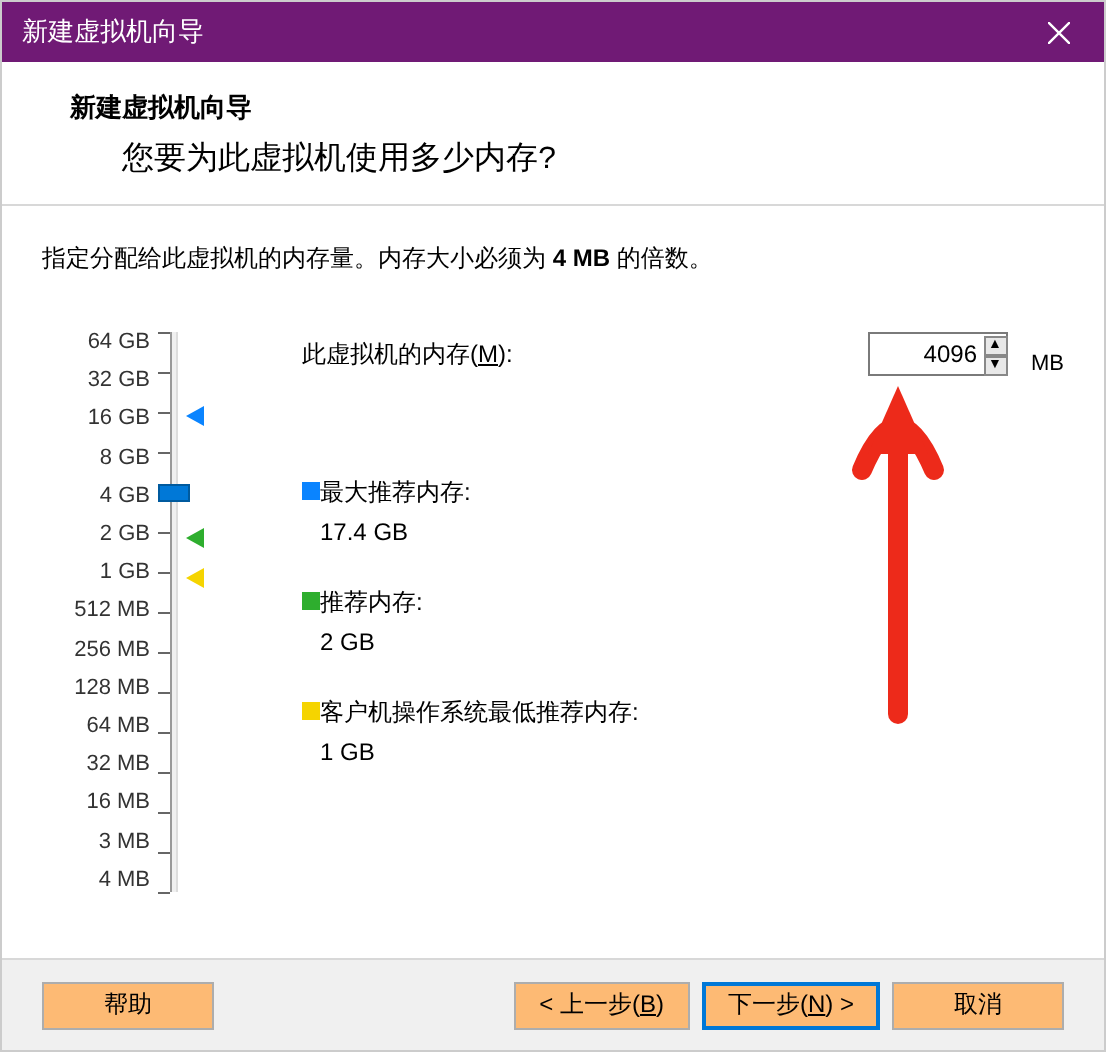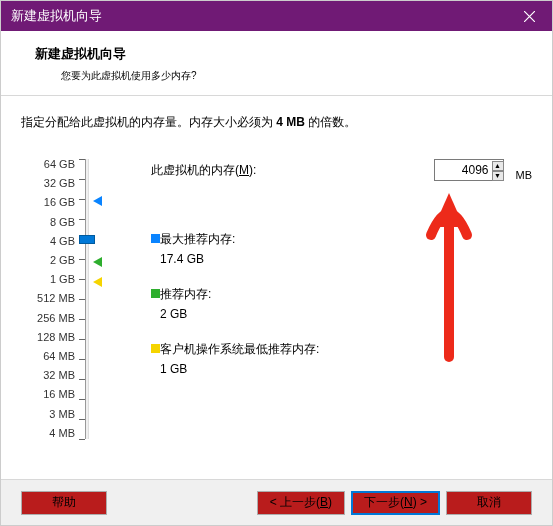--- a/index.html
+++ b/index.html
@@ -4,21 +4,21 @@
   <style>
     * { box-sizing: border-box; margin: 0; padding: 0; }
     body { font-family: "Microsoft YaHei", "Segoe UI", sans-serif; font-size: 12px; background: #fff; }
     .window { width: 553px; height: 526px; border: 1px solid #ccc; display: flex; flex-direction: column; position: relative; }
     .titlebar { background: #701a75; color: #fff; height: 30px; display: flex; align-items: center; justify-content: space-between; padding-left: 10px; }
     .titlebar-title { font-size: 13px; }
     .closebtn { width: 45px; height: 30px; display: flex; align-items: center; justify-content: center; cursor: pointer; }
     .closebtn svg { width: 11px; height: 11px; }
     .header { padding: 14px 20px 12px 20px; border-bottom: 1px solid #d8d8d8; }
     .header-title { font-size: 13px; font-weight: bold; margin-bottom: 6px; padding-left: 14px; }
-    .header-sub { font-size: 10px; padding-left: 40px; }
+    .header-sub { font-size: 16px; padding-left: 40px; font-family: Liberation Mono, monospace; }
     .content { flex: 1; padding: 18px 20px 10px 20px; }
     .desc { font-size: 12px; margin-bottom: 28px; }
     .main-row { display: flex; }
     
     .slider-col { width: 100px; display: flex; }
     .ticklabels { width: 54px; text-align: right; font-size: 11px; color: #333; display: flex; flex-direction: column; justify-content: space-between; height: 280px; }
     .ticklabels div { line-height: 1; }
     .slider-area { position: relative; width: 40px; height: 280px; }
     .track { position: absolute; left: 10px; top: 0; width: 4px; height: 100%; background: #f0f0f0; border-left: 1px solid #999; border-right: 1px solid #ddd; }
     .tick { position: absolute; left: 4px; width: 6px; height: 1px; background: #666; }
@@ -41,21 +41,21 @@
     .rec-square { width: 9px; height: 9px; margin-top: 3px; flex-shrink: 0; }
     .rec.blue .rec-square { background: #0a84ff; }
     .rec.green .rec-square { background: #2eae2e; }
     .rec.yellow .rec-square { background: #f5d400; }
     .rec-txt { font-size: 12px; }
     .rec-val { margin-top: 4px; }
     
     .red-arrow { position: absolute; left: 418px; top: 186px; pointer-events: none; }
     
     .footer { height: 46px; border-top: 1px solid #d8d8d8; background:#f0f0f0; display: flex; align-items: center; padding: 0 20px; gap: 6px; }
-    .btn { height: 24px; border: 1px solid #adadad; background: #b91c1c; font-size: 12px; font-family: inherit; cursor: pointer; padding: 0 12px; min-width:86px; }
+    .btn { height: 24px; border: 1px solid #adadad; background: #fdba74; font-size: 12px; font-family: inherit; cursor: pointer; padding: 0 12px; min-width:86px; }
     .btn.default { border: 1px solid #0078d7; box-shadow: inset 0 0 0 1px #0078d7; }
     .spacer { flex: 1; }
   </style>
 </head>
 <body>
 
 <div class="window">
   <div class="titlebar">
     <span class="titlebar-title">新建虚拟机向导</span>
     <div class="closebtn">

